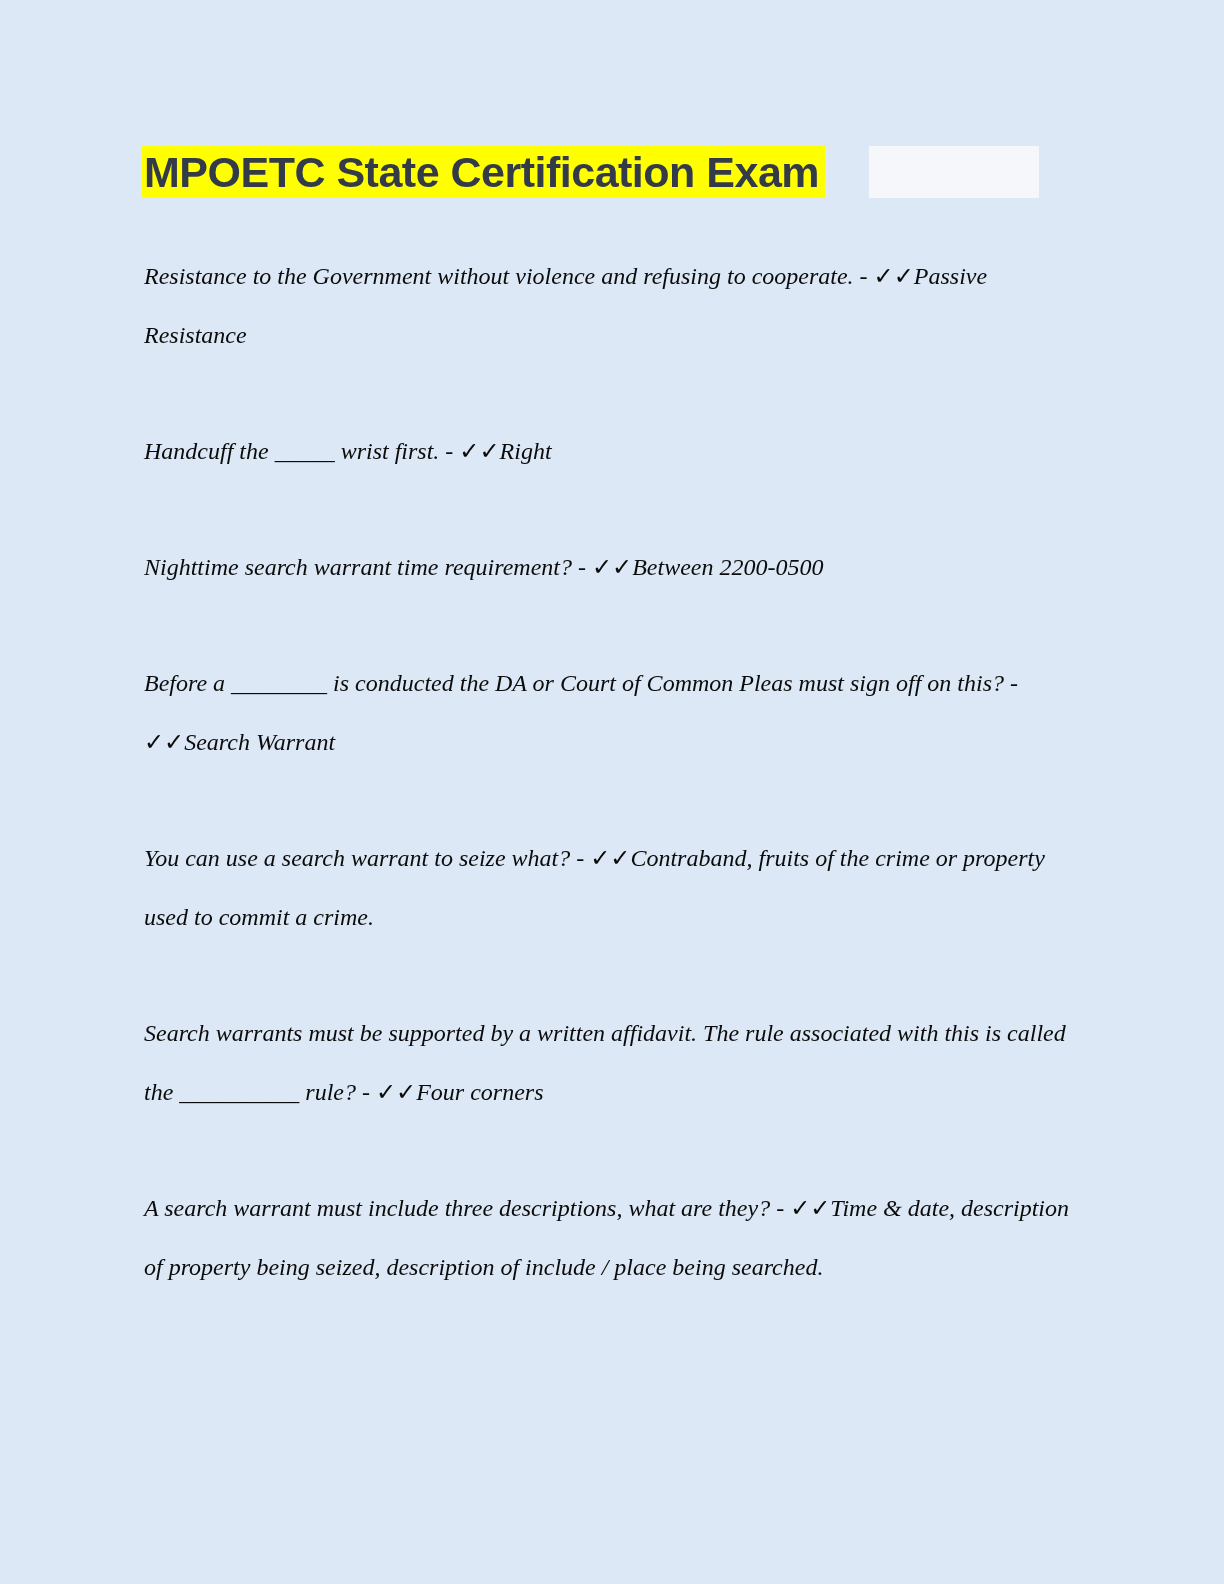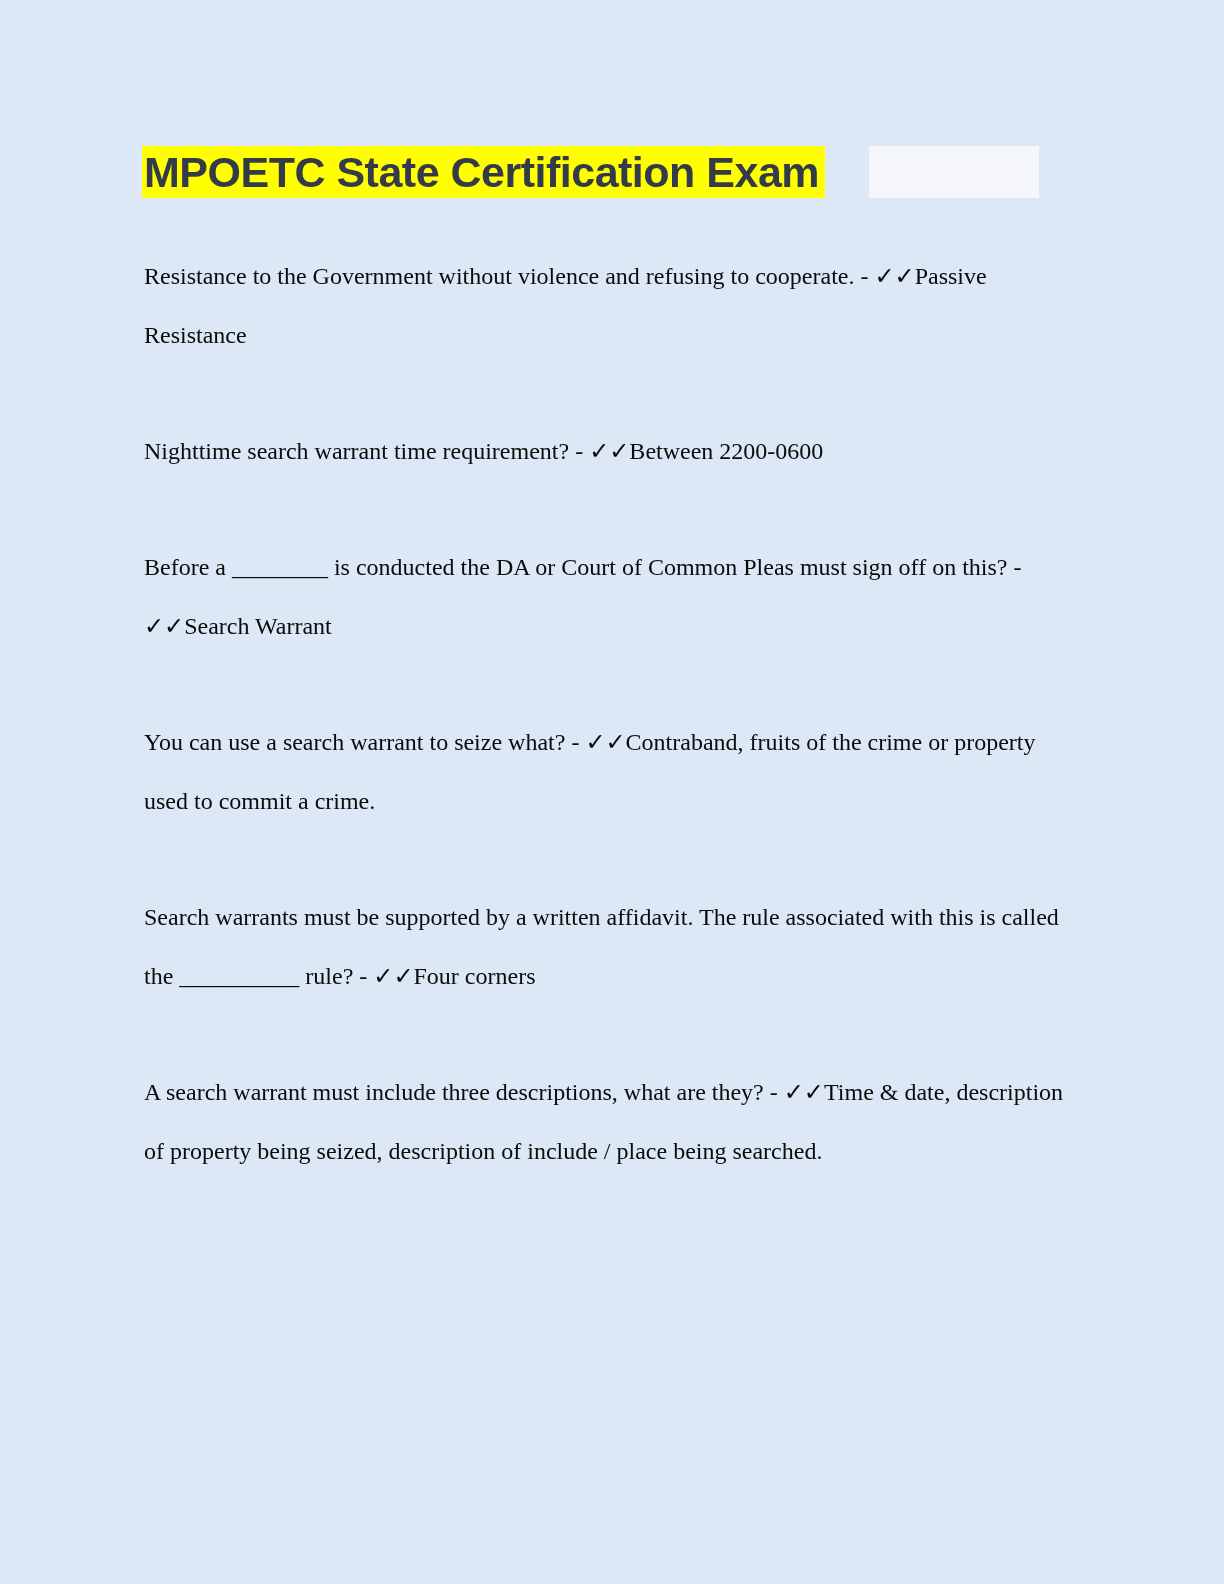--- a/index.html
+++ b/index.html
@@ -47,42 +47,46 @@
     margin-top: 49px;
     color: var(--body-fg, #0b0b0b);
     font-size: 24px;
     line-height: 59px;
   }
   .qa-item {
     margin: 0 0 57px 0;
   }
   .qa-line {
     white-space: nowrap;
+    font-style: italic;
   }
 </style>
 </head>
 <body>
 
 <div class="page">
 
   <div class="title-row">
     <span class="doc-title">MPOETC State Certification Exam</span>
     <span class="title-tail"></span>
   </div>
 
   <div class="qa-list">
 
     <div class="qa-item">
       <div class="qa-line">Resistance to the Government without violence and refusing to cooperate. - ✓✓Passive</div>
       <div class="qa-line">Resistance</div>
     </div>
 
+    <div class="qa-item">
+      <div class="qa-line">Handcuff the _____ wrist first. - ✓✓Right</div>
+    </div>
 
     <div class="qa-item">
-      <div class="qa-line">Nighttime search warrant time requirement? - ✓✓Between 2200-0600</div>
+      <div class="qa-line">Nighttime search warrant time requirement? - ✓✓Between 2200-0500</div>
     </div>
 
     <div class="qa-item">
       <div class="qa-line">Before a ________ is conducted the DA or Court of Common Pleas must sign off on this? -</div>
       <div class="qa-line">✓✓Search Warrant</div>
     </div>
 
     <div class="qa-item">
       <div class="qa-line">You can use a search warrant to seize what? - ✓✓Contraband, fruits of the crime or property</div>
       <div class="qa-line">used to commit a crime.</div>

